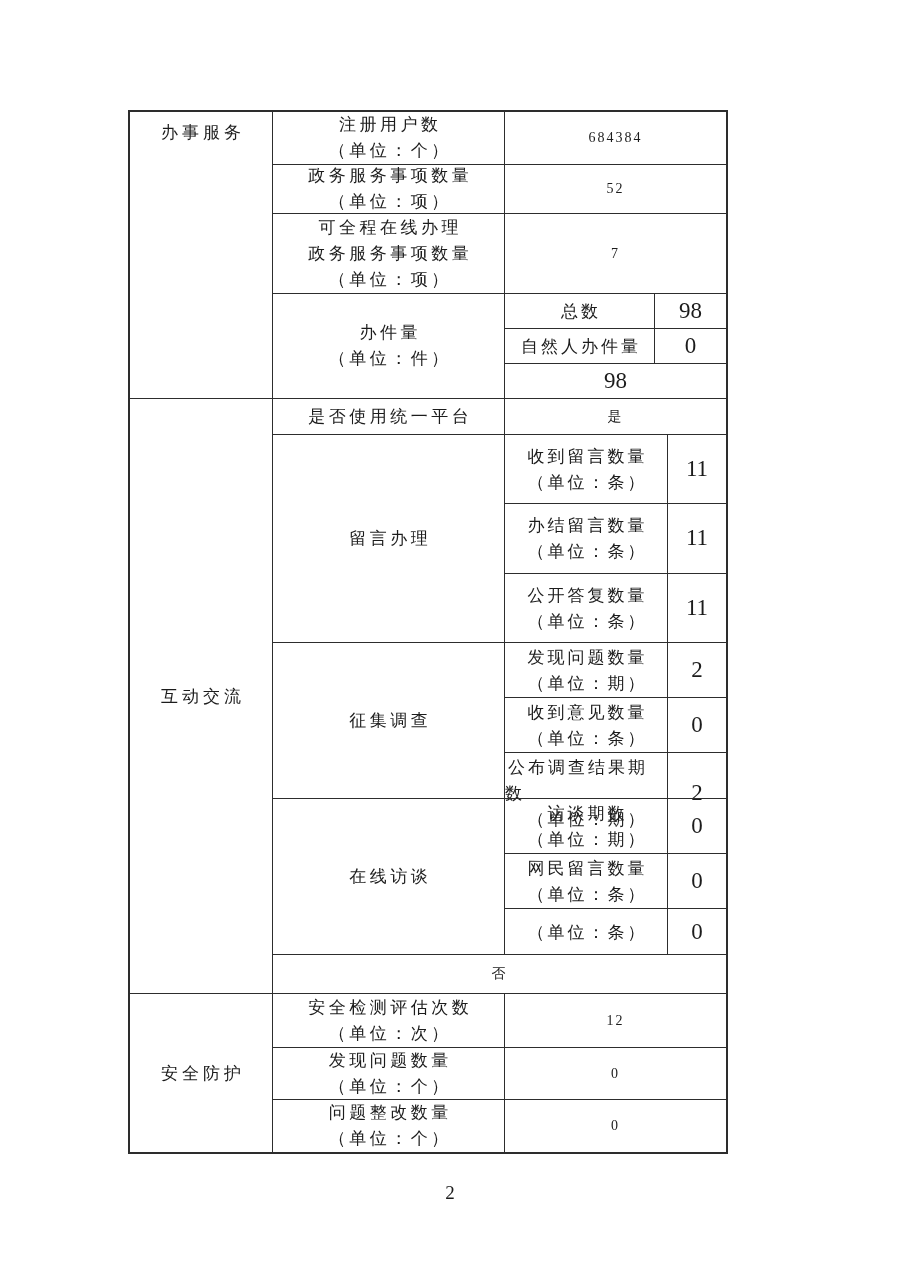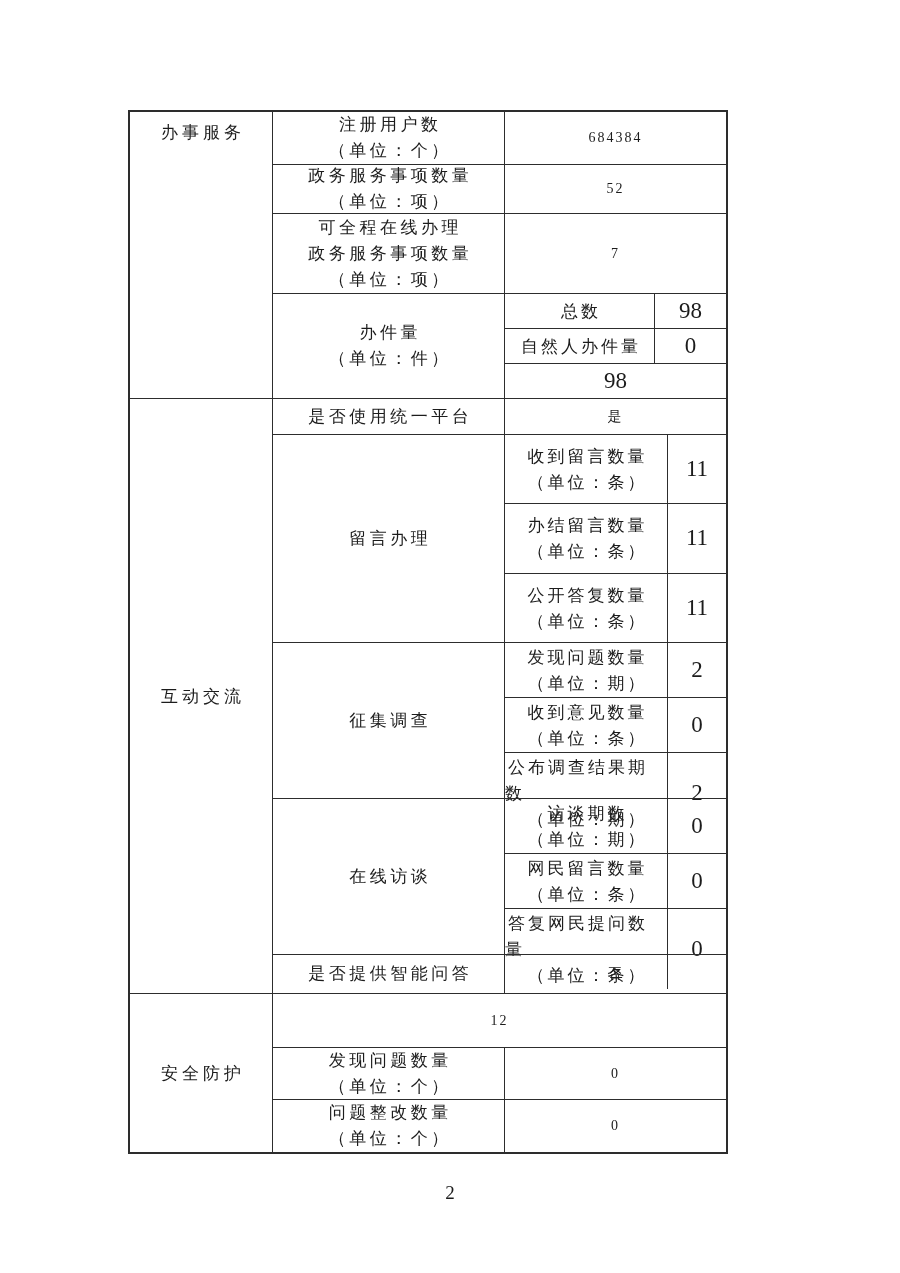--- a/index.html
+++ b/index.html
@@ -206,43 +206,43 @@
             </div>
             <div class="subrow">
               <div class="sublabel">
                 <span>网民留言数量</span>
                 <span>（单位：条）</span>
               </div>
               <div class="sval">0</div>
             </div>
             <div class="subrow">
               <div class="sublabel">
-                <span>答复网民提问数量</span>
                 <span>（单位：条）</span>
               </div>
               <div class="sval">0</div>
             </div>
           </div>
         </div>
 
         <div class="band" style="height:39px">
-          <div class="label">
-            <span>是否提供智能问答</span>
-          </div>
           <div class="mval">否</div>
         </div>
 
       </div>
     </div>
 
     <div class="section">
       <div class="cat">安全防护</div>
       <div class="bands">
 
         <div class="band" style="height:53px">
+          <div class="label">
+            <span>安全检测评估次数</span>
+            <span>（单位：次）</span>
+          </div>
           <div class="mval">12</div>
         </div>
 
         <div class="band" style="height:52px">
           <div class="label">
             <span>发现问题数量</span>
             <span>（单位：个）</span>
           </div>
           <div class="mval">0</div>
         </div>

